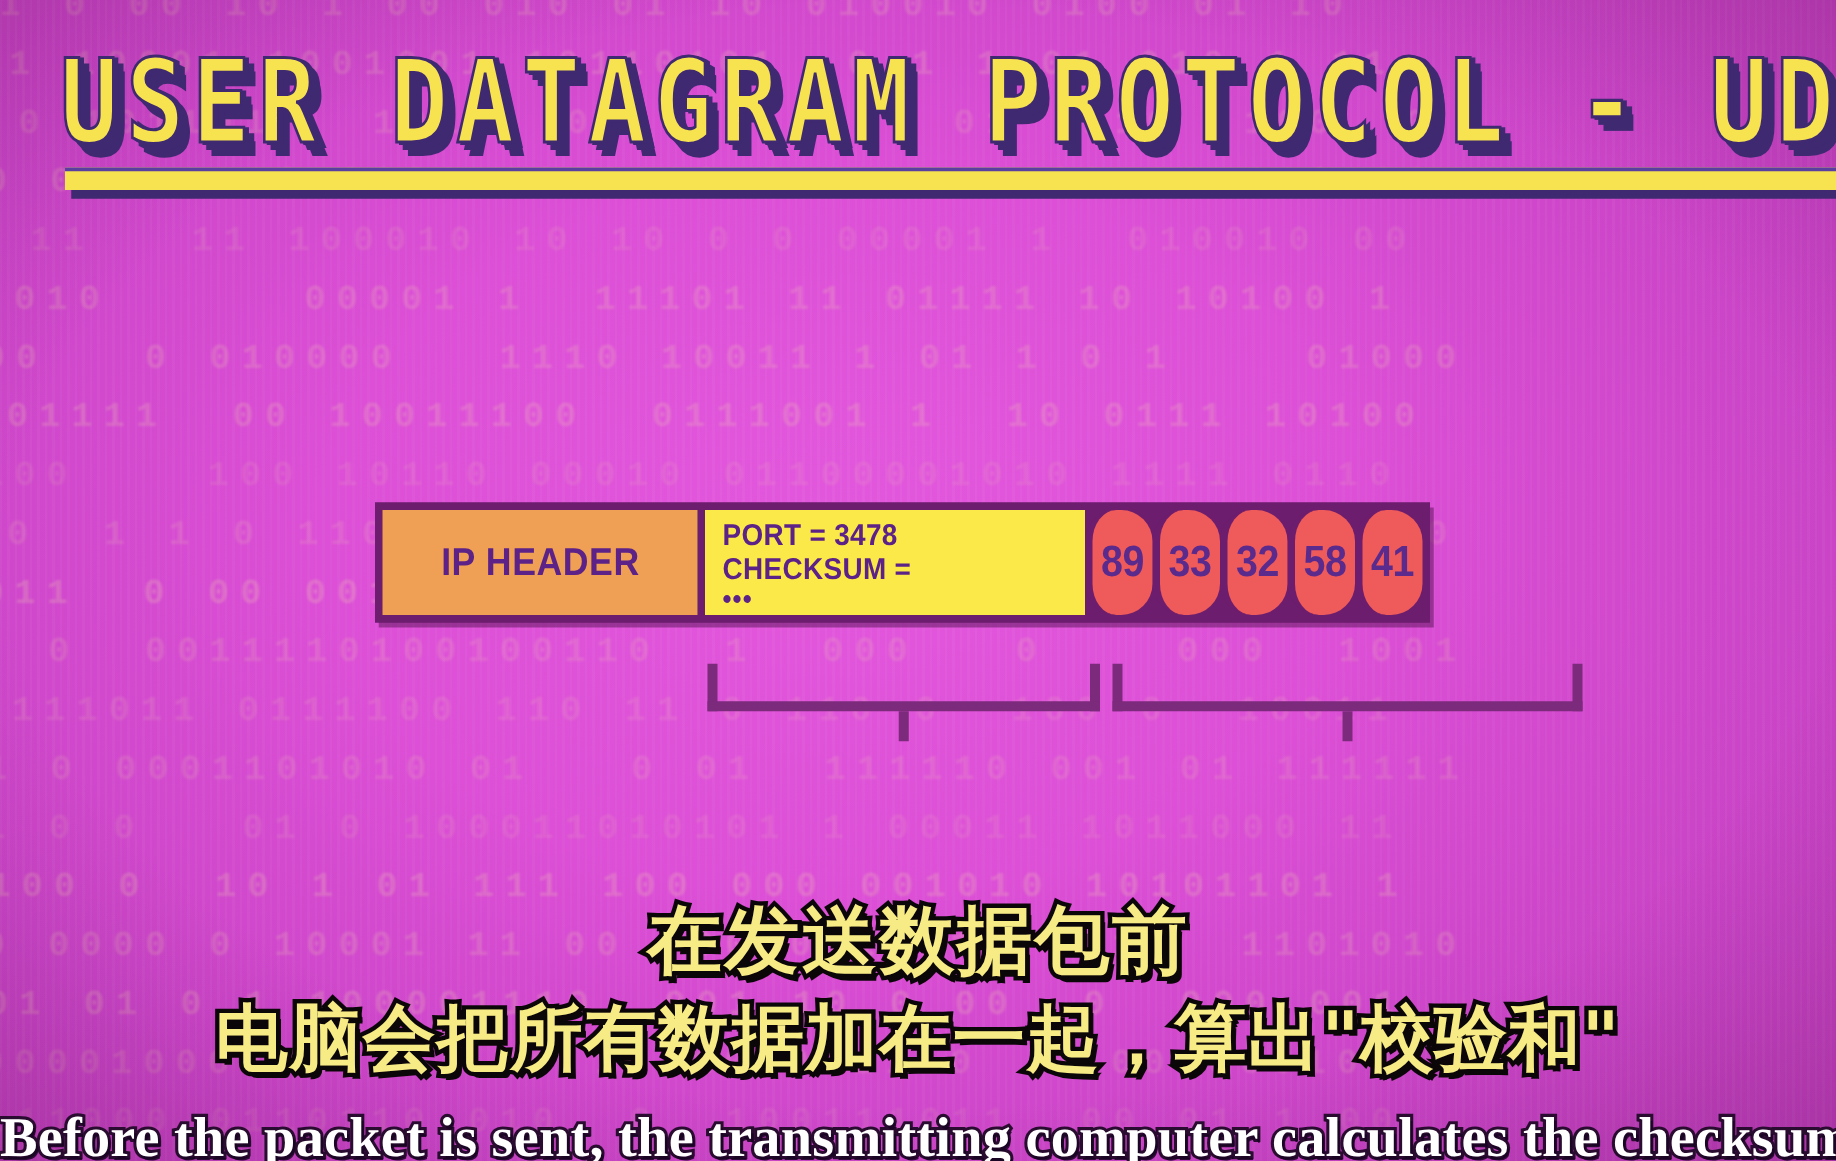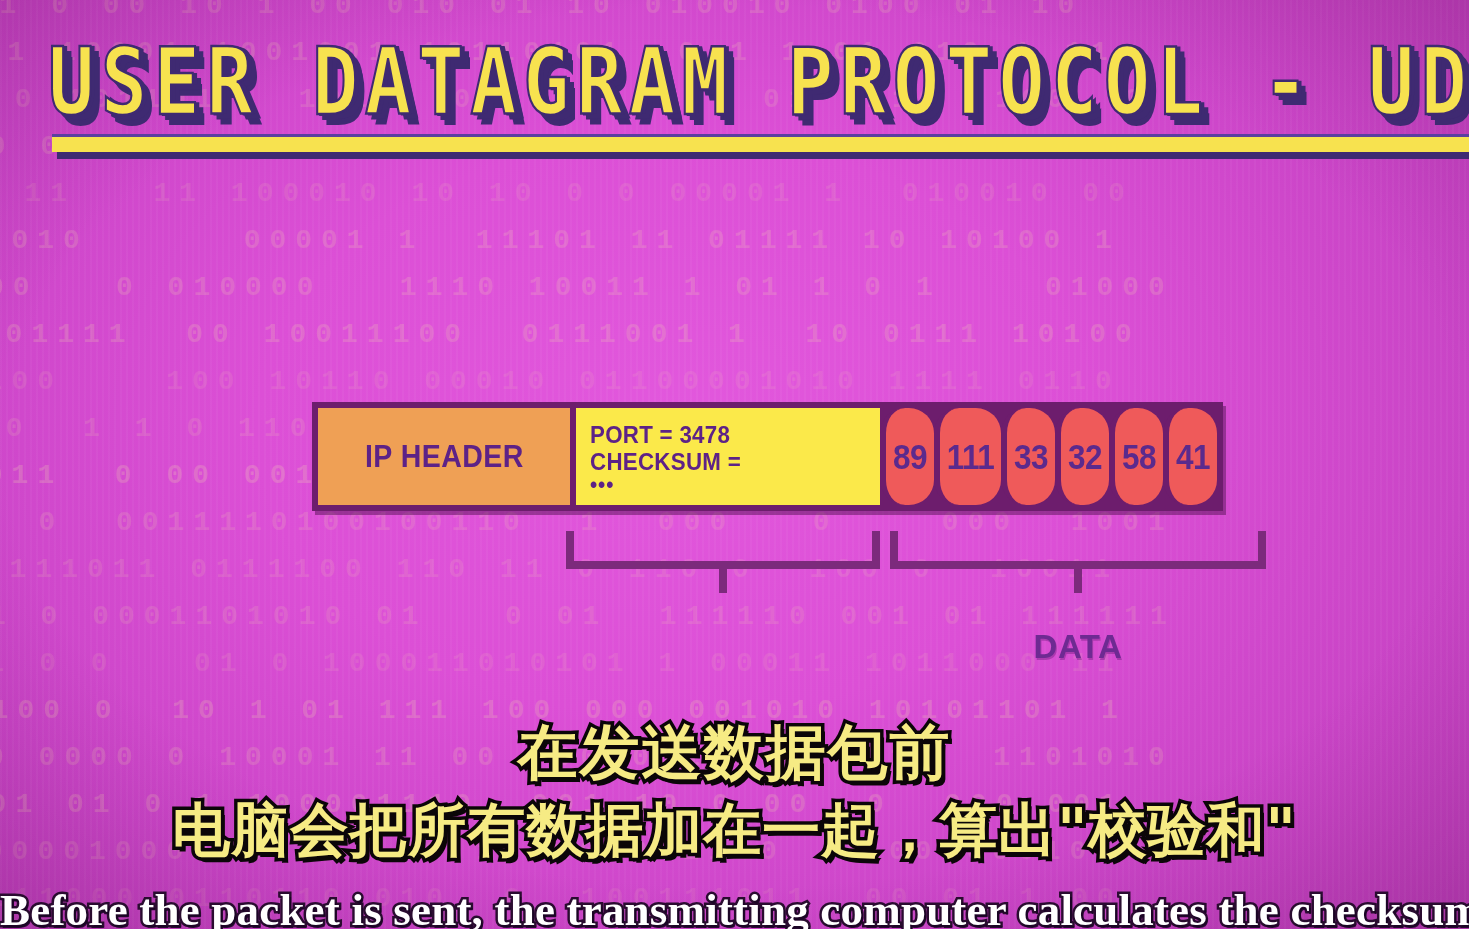--- a/index.html
+++ b/index.html
@@ -82,25 +82,25 @@
     width: 1430px;
     height: 15px;
     background: #f7e24f;
     border-top: 3px solid #5a3fa0;
     box-shadow: 5px 7px 0 #3f2a72;
   }
 
   
   .packet {
     position: absolute;
-    left: 312px;
+    left: 300px;
     top: 402px;
     display: flex;
     align-items: stretch;
-    height: 109px;
+    height: 96px;
     border: 6px solid #6d1d6d;
     box-sizing: border-box;
     background: #6d1d6d;
     box-shadow: 3px 4px 0 rgba(70,10,70,0.45);
   }
   .cell {
     box-sizing: border-box;
     display: flex;
     align-items: center;
     position: relative;
@@ -275,23 +275,20 @@
     <div class="cell cell-udp">
       <span class="line">PORT =  3478</span>
       <span class="line">CHECKSUM =</span>
       <span class="line dots">•••</span>
     </div>
 
     <div class="cell cell-data">
       <span class="num">89</span>
     </div>
     <div class="cell cell-data">
-      <span class="num">111</span>
-    </div>
-    <div class="cell cell-data">
       <span class="num">33</span>
     </div>
     <div class="cell cell-data">
       <span class="num">32</span>
     </div>
     <div class="cell cell-data">
       <span class="num">58</span>
     </div>
     <div class="cell cell-data">
       <span class="num">41</span>
@@ -307,19 +304,18 @@
   </div>
 
   <div class="bracket br-data">
     <div class="bar left-leg"></div>
     <div class="bar right-leg"></div>
     <div class="bar cross"></div>
     <div class="bar stem"></div>
   </div>
 
 
-  <div class="bk-label lb-data">DATA</div>
 
   <div class="sub sub-cn1">在发送数据包前</div>
   <div class="sub sub-cn2">电脑会把所有数据加在一起，算出"校验和"</div>
   <div class="sub sub-en">Before the packet is sent, the transmitting computer calculates the checksum</div>
 
 </div>
 
 </body></html>

